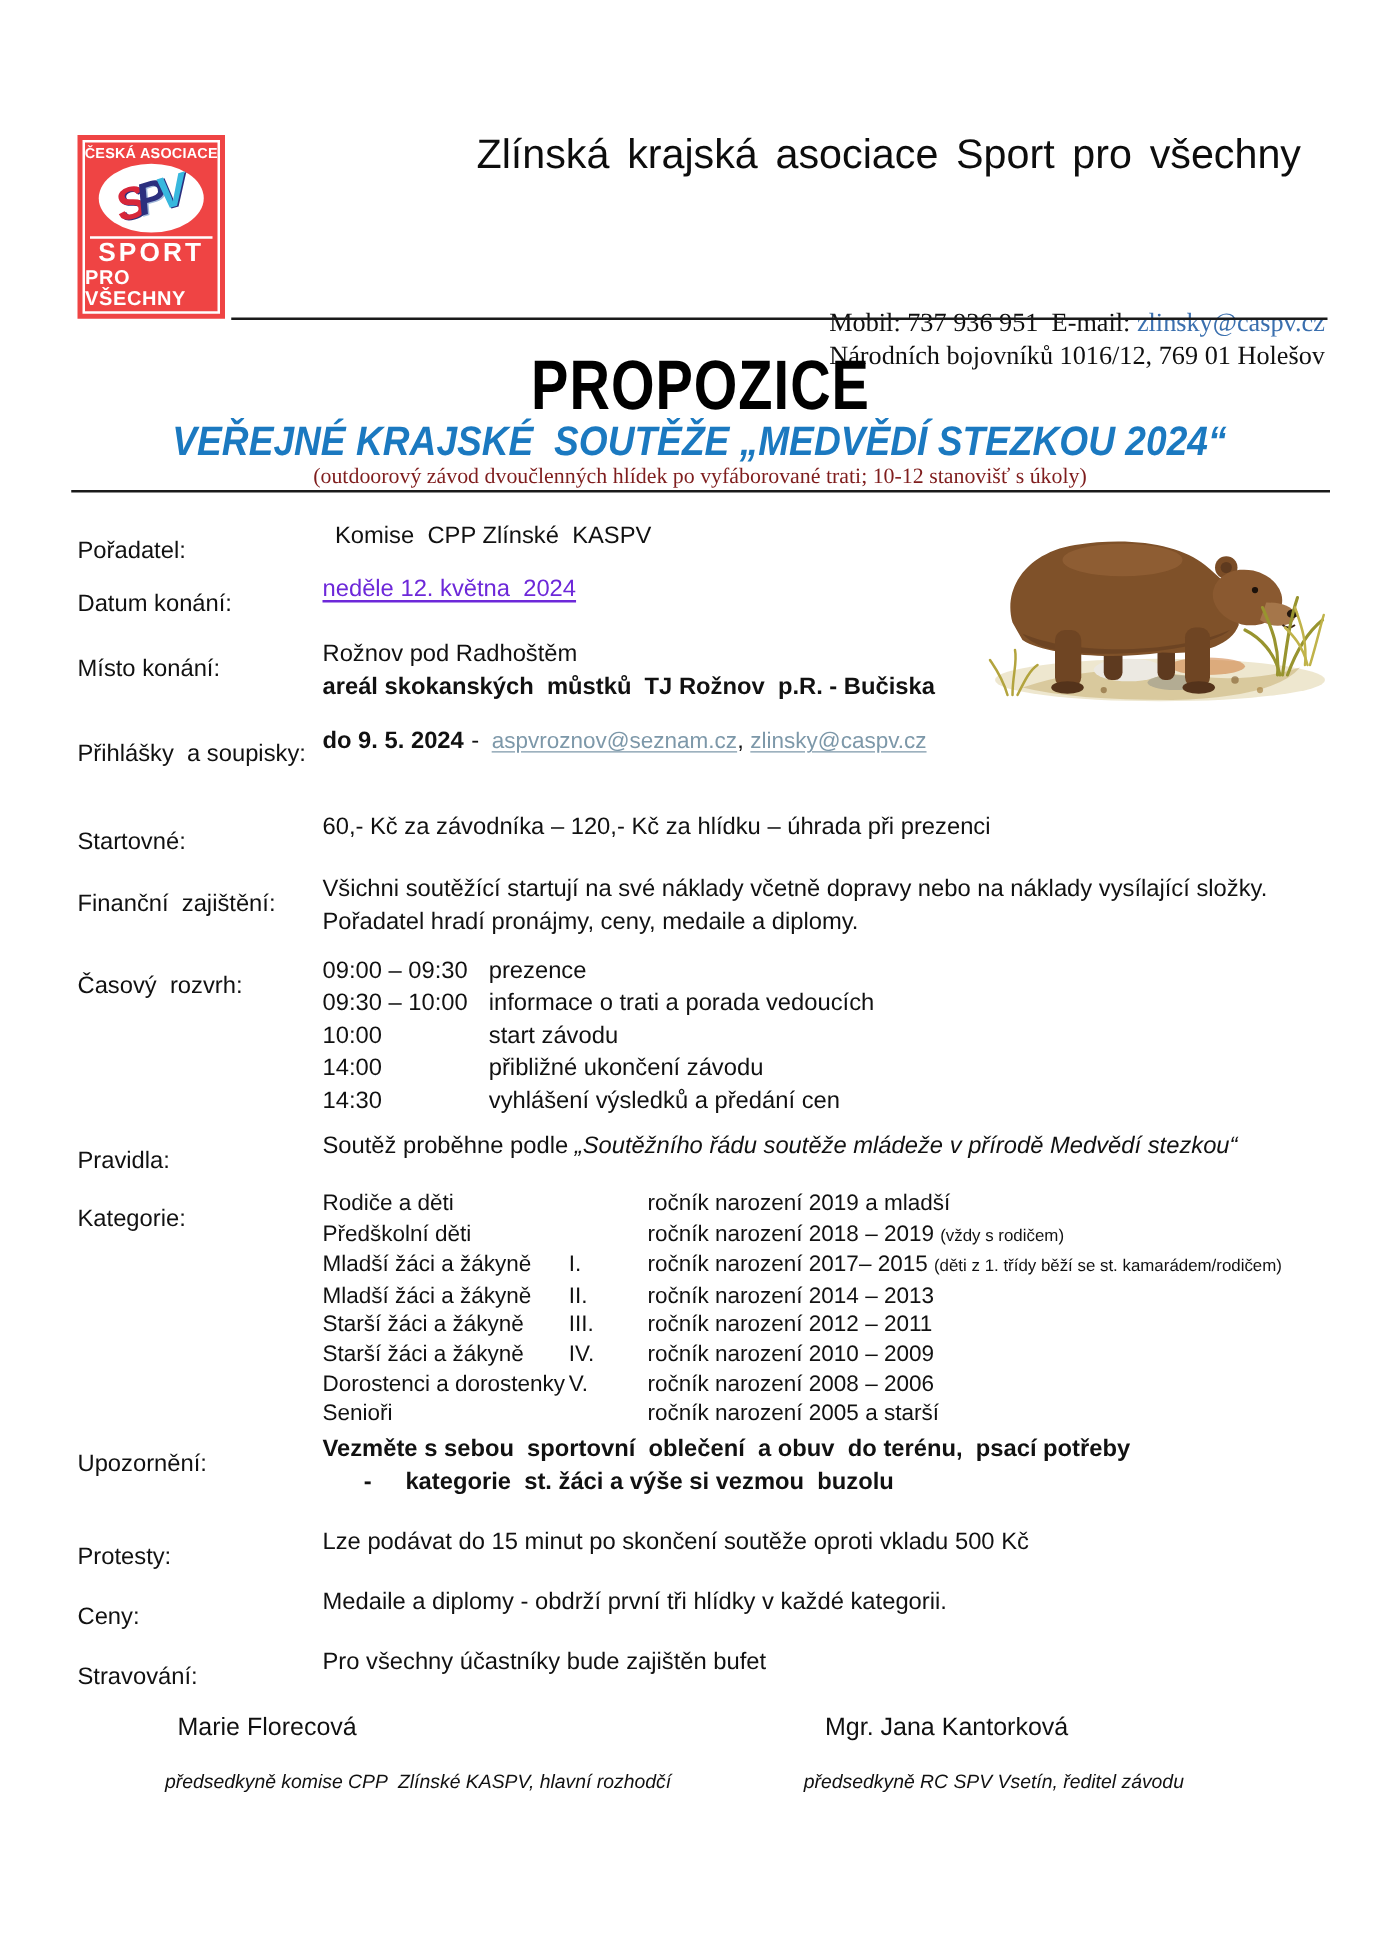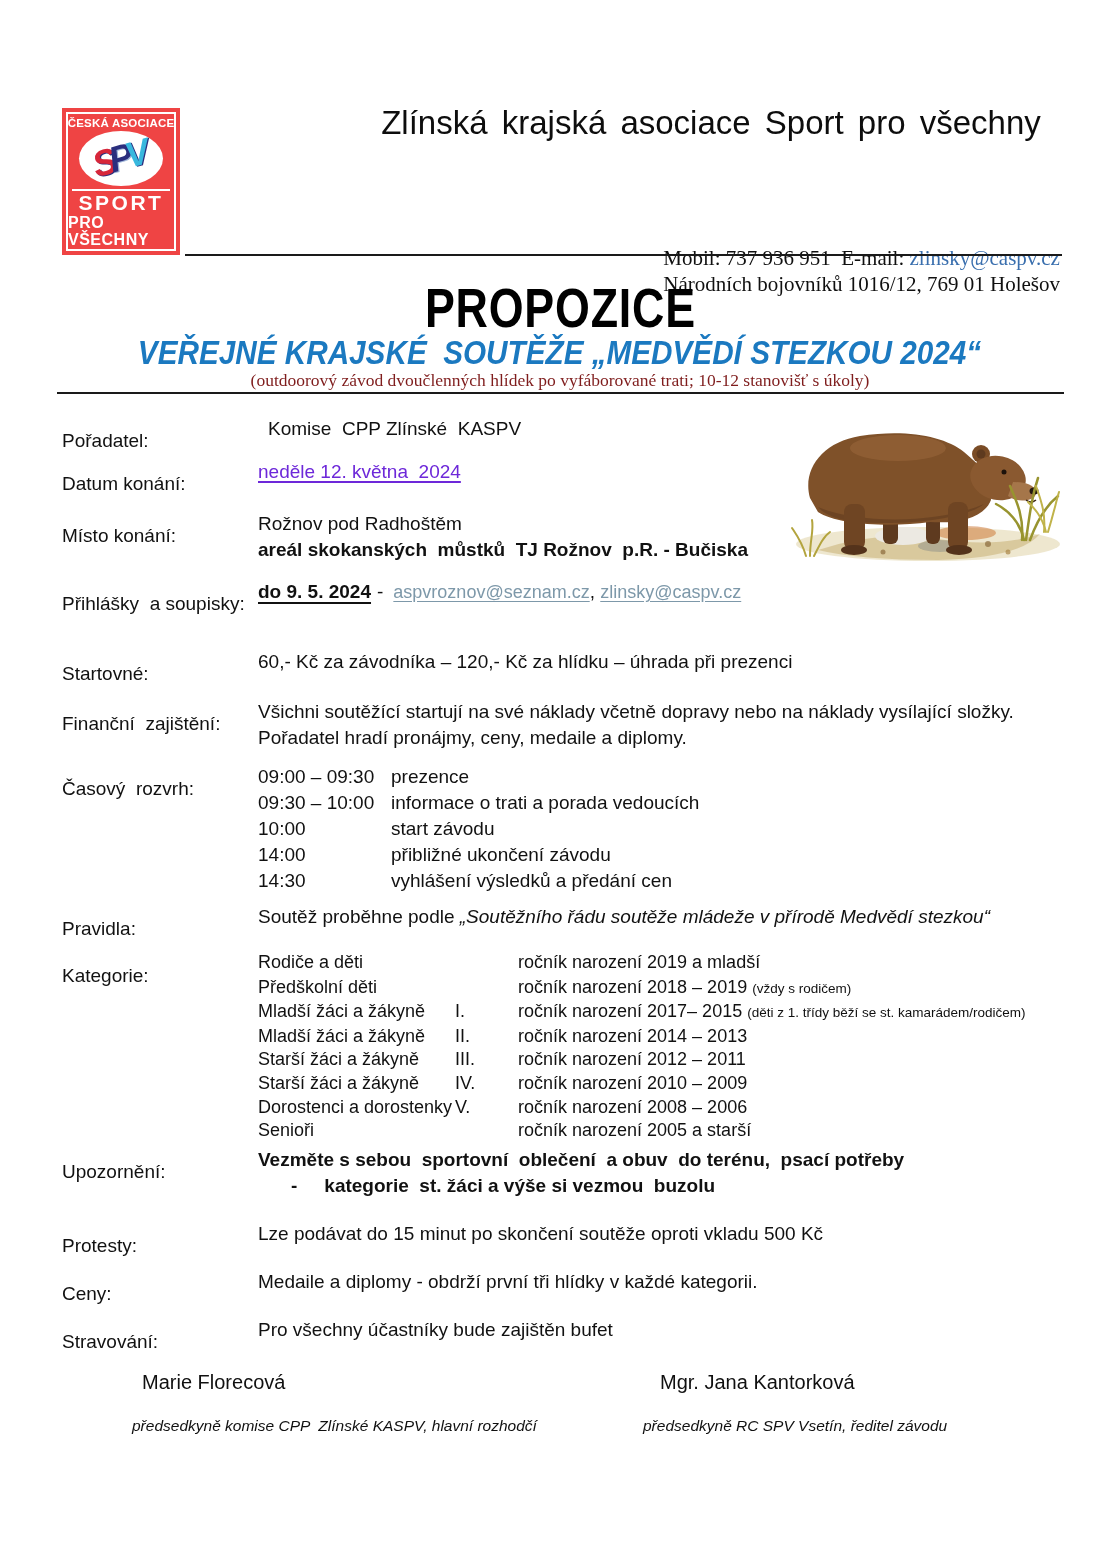--- a/index.html
+++ b/index.html
@@ -49,21 +49,21 @@
         font-family:"Liberation Serif",serif;font-size:17.5px;color:#7f1d1d;}
   .rule2{position:absolute;left:57px;top:392px;width:1007px;height:2px;background:#1a1a1a;}
 
   
   .section{position:absolute;left:62px;display:flex;font-size:19px;line-height:26px;}
   .label{width:196px;flex-shrink:0;margin-top:12px;}
   .value{flex:1;}
   .bold{font-weight:700;}
   .date-red{color:#6d28d9;font-weight:400;text-decoration:underline;
         text-decoration-thickness:2px;text-underline-offset:3px;}
-  .deadline{font-weight:700;text-decoration:underline;text-decoration-thickness:2px;
+  .deadline{font-weight:700;text-decoration-thickness:2px;
         text-underline-offset:4px;}
   .maillink{color:#7d98a9;text-decoration:underline;text-underline-offset:3px;}
   .dash-sep{padding:0 10px 0 6px;}
   .time-col{display:inline-block;width:133px;}
   .cat-row{display:flex;line-height:23.6px;}
   .cat-name{width:197px;flex-shrink:0;}
   .cat-roman{width:63px;flex-shrink:0;}
   .cat-note{font-size:13.5px;}
   .upoz-line2{padding-left:33px;}
   .upoz-line2 .txt{padding-left:27px;}

